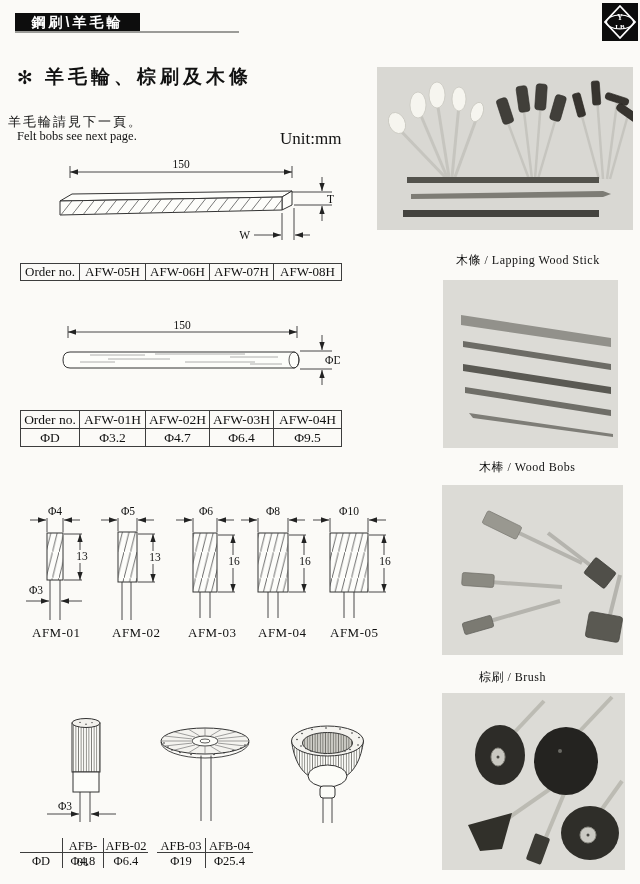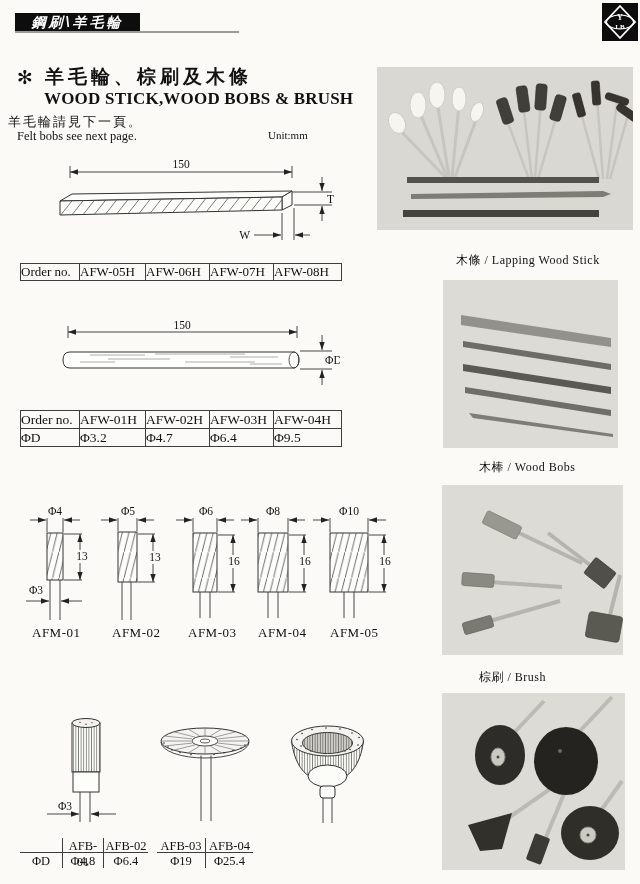--- a/index.html
+++ b/index.html
@@ -3,33 +3,33 @@
 <meta charset="utf-8">
 <style>
   html,body{margin:0;padding:0;background:#e8e8e8;}
   #page{position:relative;width:640px;height:884px;background:#fbfaf7;
         font-family:"Liberation Serif",serif;color:#111;overflow:hidden;margin:0 auto;}
   .abs{position:absolute;}
   
   .banner-box{left:15px;top:13px;width:125px;height:20px;background:#0d0d0d;
               display:flex;align-items:center;justify-content:center;}
   .banner-box span{color:#fff;font-family:"Liberation Sans",sans-serif;font-weight:bold;
-                   font-size:14px;letter-spacing:3px;white-space:nowrap;font-style:italic;}
+                   font-size:14px;letter-spacing:3px;white-space:nowrap;}
   .banner-line{left:15px;top:31px;width:224px;height:2px;background:#9b9b98;}
   
   .bullet{left:17px;top:66px;font-size:19px;font-weight:bold;font-family:"DejaVu Sans",sans-serif;}
   .title-zh{left:45px;top:64px;font-size:19px;font-weight:bold;letter-spacing:4px;
             font-family:Liberation Sans, sans-serif;}
   .title-en{left:44px;top:89px;font-size:17px;font-weight:bold;letter-spacing:.2px;}
   .note-zh{left:8px;top:113px;font-size:13px;letter-spacing:2px;}
   .note-en{left:17px;top:129px;font-size:12.5px;text-align:center;}
-  .unit{left:268px;top:129px;font-size:11px;text-align:right;}
+  .unit{left:280px;top:129px;font-size:17px;text-align:right;}
   
   table.spec{position:absolute;border-collapse:collapse;table-layout:fixed;}
-  table.spec td{border:1px solid #3d3d3d;padding:0;font-size:13px;}
+  table.spec td{border:1px solid #3d3d3d;text-align:center;padding:0;font-size:13px;}
   table.t1 td{height:16px;}
   table.t2 td{height:17px;font-size:13.5px;}
   
   svg .dl{stroke:#333;stroke-width:0.9;fill:none;}
   svg .dt{font:11.5px "Liberation Serif",serif;fill:#111;}
   svg .lbl{font:13px "Liberation Serif",serif;letter-spacing:.5px;fill:#111;}
   
   .bg{position:absolute;display:grid;grid-auto-rows:15px;font-size:12.5px;
       text-align:center;line-height:16px;}
   .bg .bb{border-bottom:1px solid #3d3d3d;}
@@ -51,21 +51,20 @@
   <svg class="abs" style="left:602px;top:3px" width="36" height="38" viewBox="0 0 36 38">
     <rect x="0" y="0" width="36" height="38" fill="#0c0c0c"></rect>
     <polygon points="18,3 33,19 18,35 3,19" fill="none" stroke="#fff" stroke-width="1.8"></polygon>
     <ellipse cx="18" cy="19" rx="13.5" ry="7" fill="none" stroke="#fff" stroke-width="1.2"></ellipse>
     <text x="18" y="16.5" text-anchor="middle" fill="#fff" style="font:bold 8px 'Liberation Serif',serif">Y</text>
     <text x="18" y="26" text-anchor="middle" fill="#fff" style="font:bold 7px 'Liberation Serif',serif">LB</text>
   </svg>
 
   <div class="abs bullet">✻</div>
   <div class="abs title-zh">羊毛輪、棕刷及木條</div>
-  <div class="abs title-en">WOOD STICK,WOOD BOBS &amp; BRUSH</div>
   <div class="abs note-zh">羊毛輪請見下一頁。</div>
   <div class="abs note-en">Felt bobs see next page.</div>
   <div class="abs unit">Unit:mm</div>
 
   <svg class="abs" style="left:20px;top:155px" width="320" height="92" viewBox="0 0 320 92">
     <defs>
       <marker id="m1" markerWidth="10" markerHeight="8" refX="9" refY="3.5" orient="auto-start-reverse">
         <path d="M0,0.5 L9,3.5 L0,6.5 Z" fill="#222"></path>
       </marker>
       <pattern id="h1" width="11" height="14" patternUnits="userSpaceOnUse">

